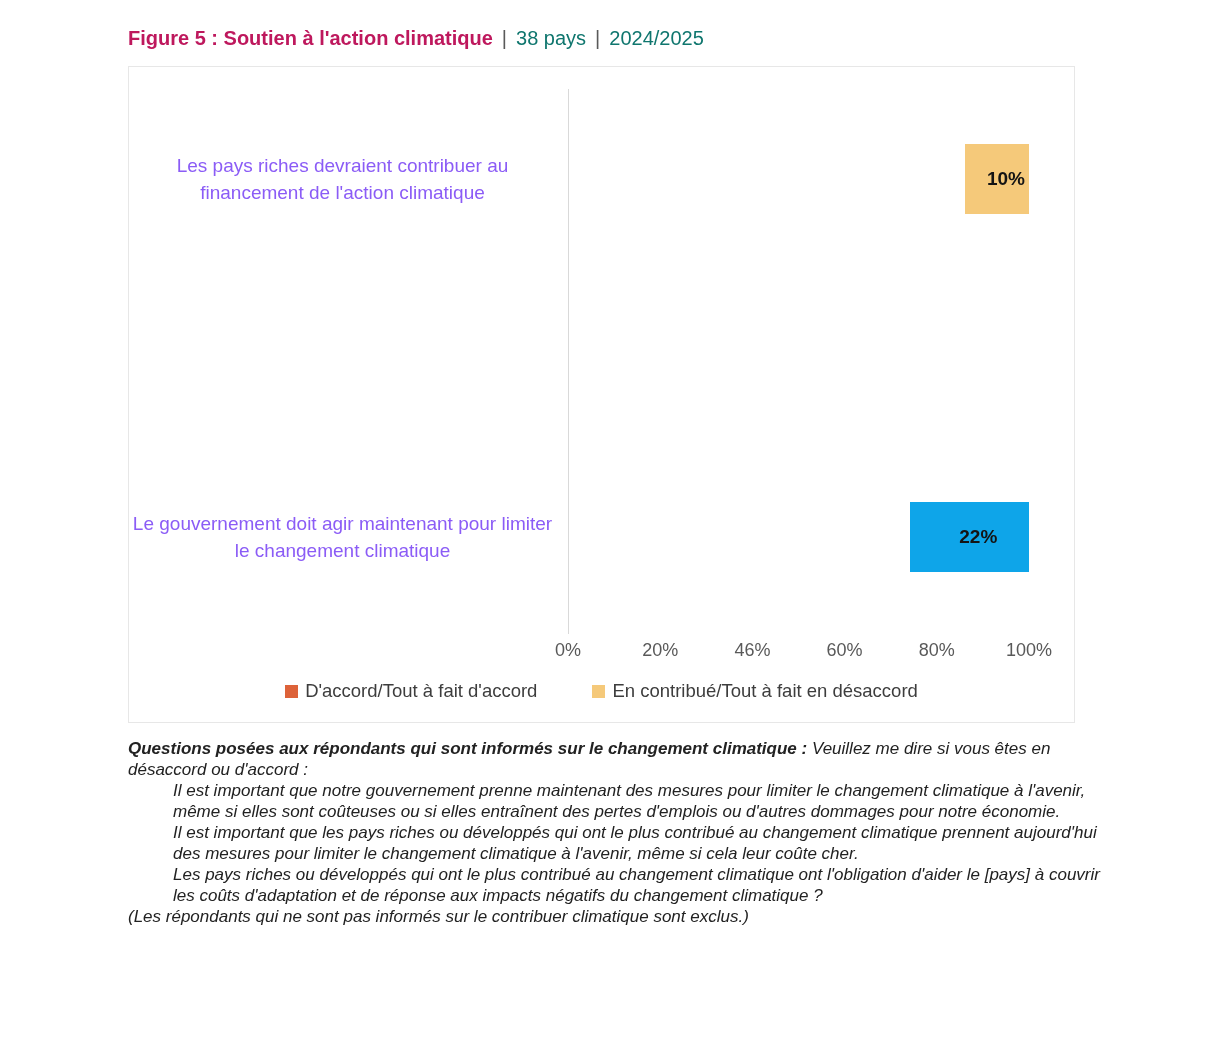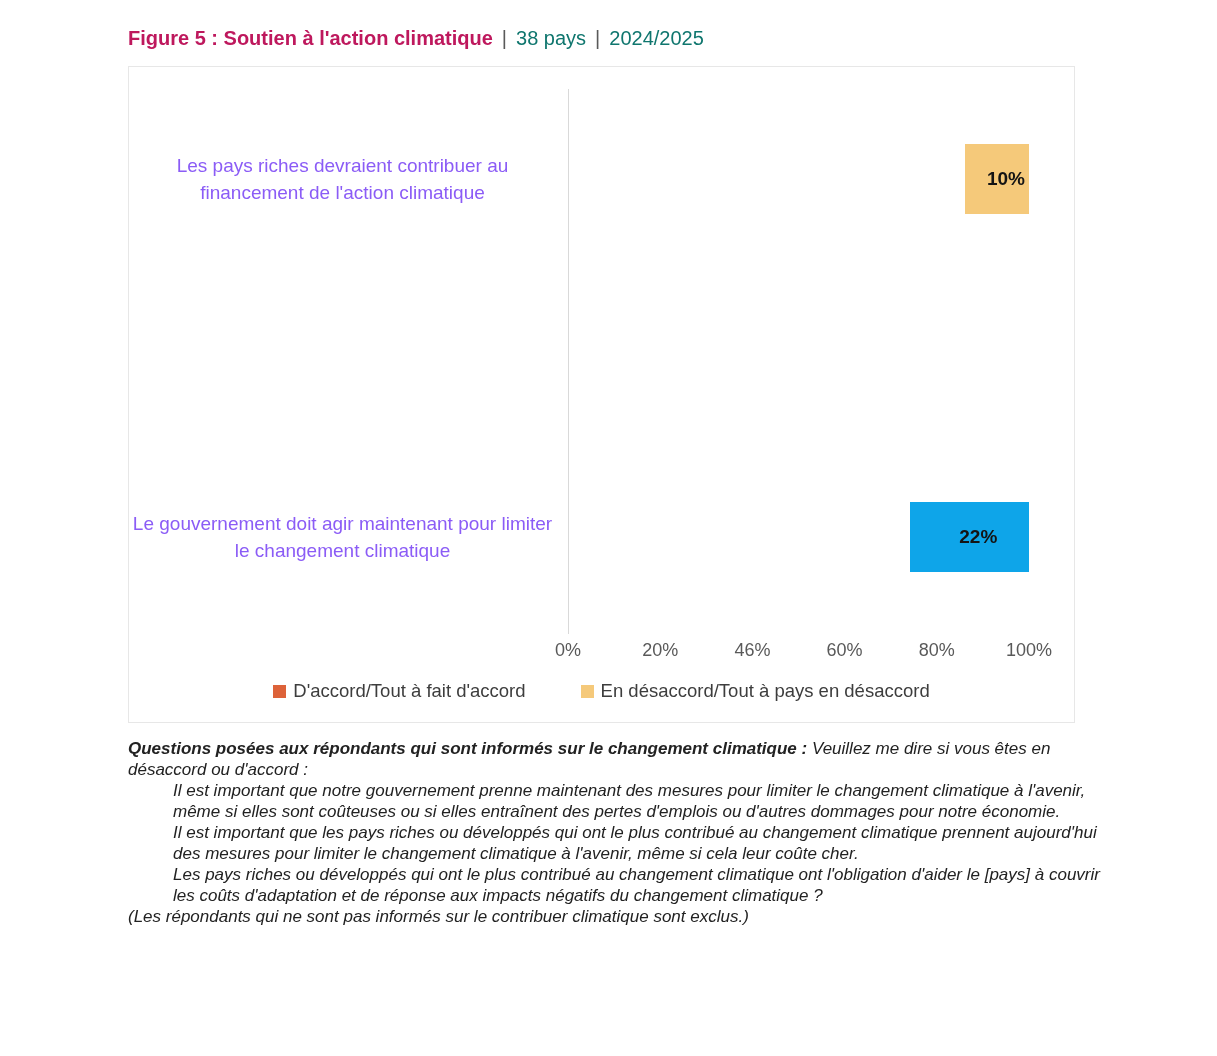--- a/index.html
+++ b/index.html
@@ -140,21 +140,21 @@
         <span class="tick" style="left: 80%;">80%</span>
         <span class="tick" style="left: 100%;">100%</span>
       </div>
     <div class="legend">
       <div class="legend-item">
         <span class="swatch" style="background: rgb(221, 98, 57);"></span>
         <span class="legend-label">D'accord/Tout à fait d'accord</span>
       </div>
       <div class="legend-item">
         <span class="swatch" style="background: rgb(245, 201, 122);"></span>
-        <span class="legend-label">En désaccord/Tout à pays en désaccord</span>
+        <span class="legend-label">En contribué/Tout à fait en désaccord</span>
       </div>
     </div>
   </div>
 
   <div class="footnote">
     <p><span class="lead-bold">Questions posées aux répondants qui sont informés sur le changement climatique :</span> <span>Veuillez me dire si vous êtes en désaccord ou d'accord :</span></p>
     <p class="indent">Il est important que notre gouvernement prenne maintenant des mesures pour limiter le changement climatique à l'avenir, même si elles sont coûteuses ou si elles entraînent des pertes d'emplois ou d'autres dommages pour notre économie.</p>
     <p class="indent">Il est important que les pays riches ou développés qui ont le plus contribué au changement climatique prennent aujourd'hui des mesures pour limiter le changement climatique à l'avenir, même si cela leur coûte cher.</p>
     <p class="indent">Les pays riches ou développés qui ont le plus contribué au changement climatique ont l'obligation d'aider le [pays] à couvrir les coûts d'adaptation et de réponse aux impacts négatifs du changement climatique ?</p>
     <p>(Les répondants qui ne sont pas informés sur le contribuer climatique sont exclus.)</p>

